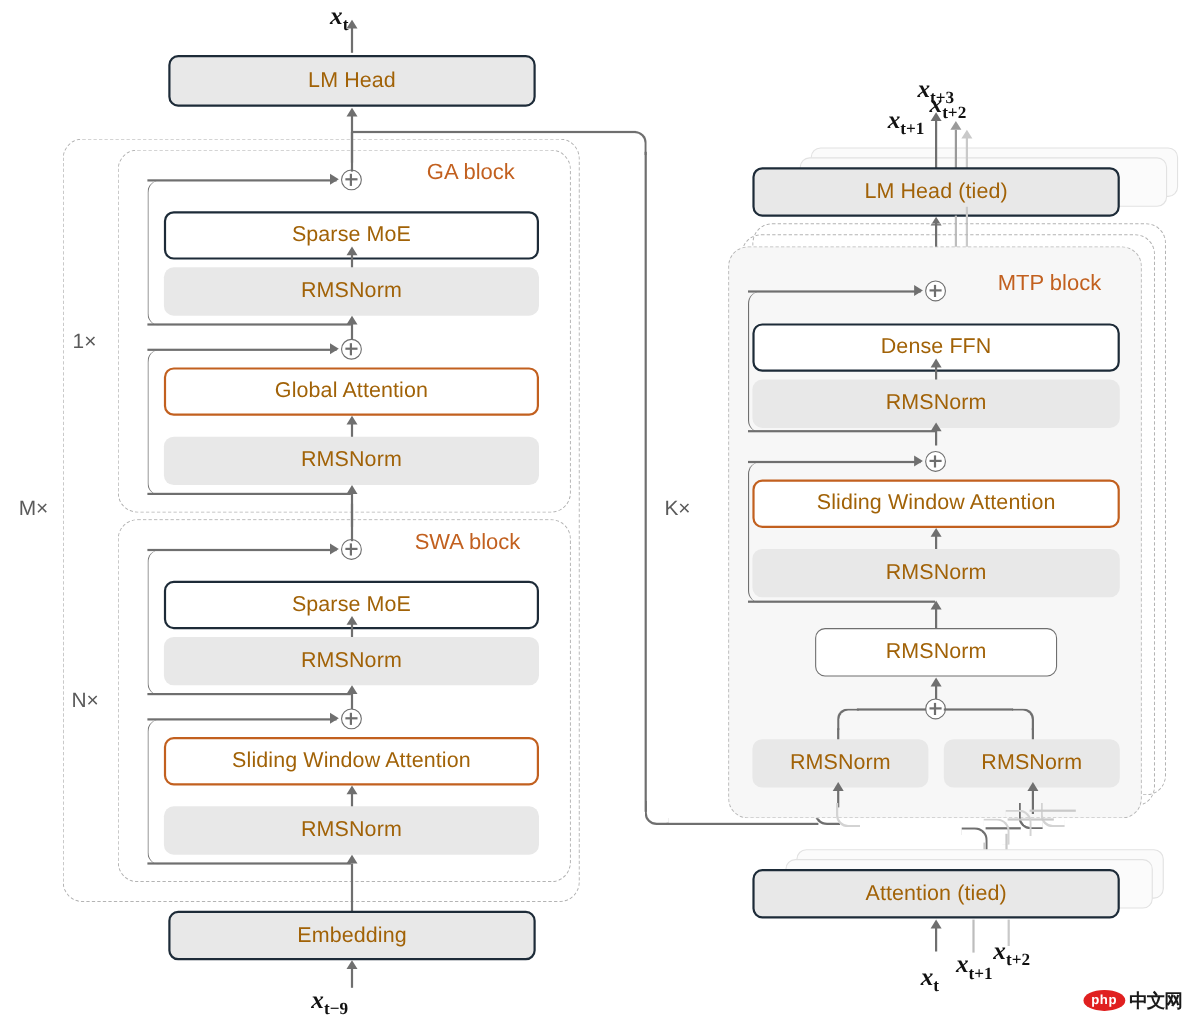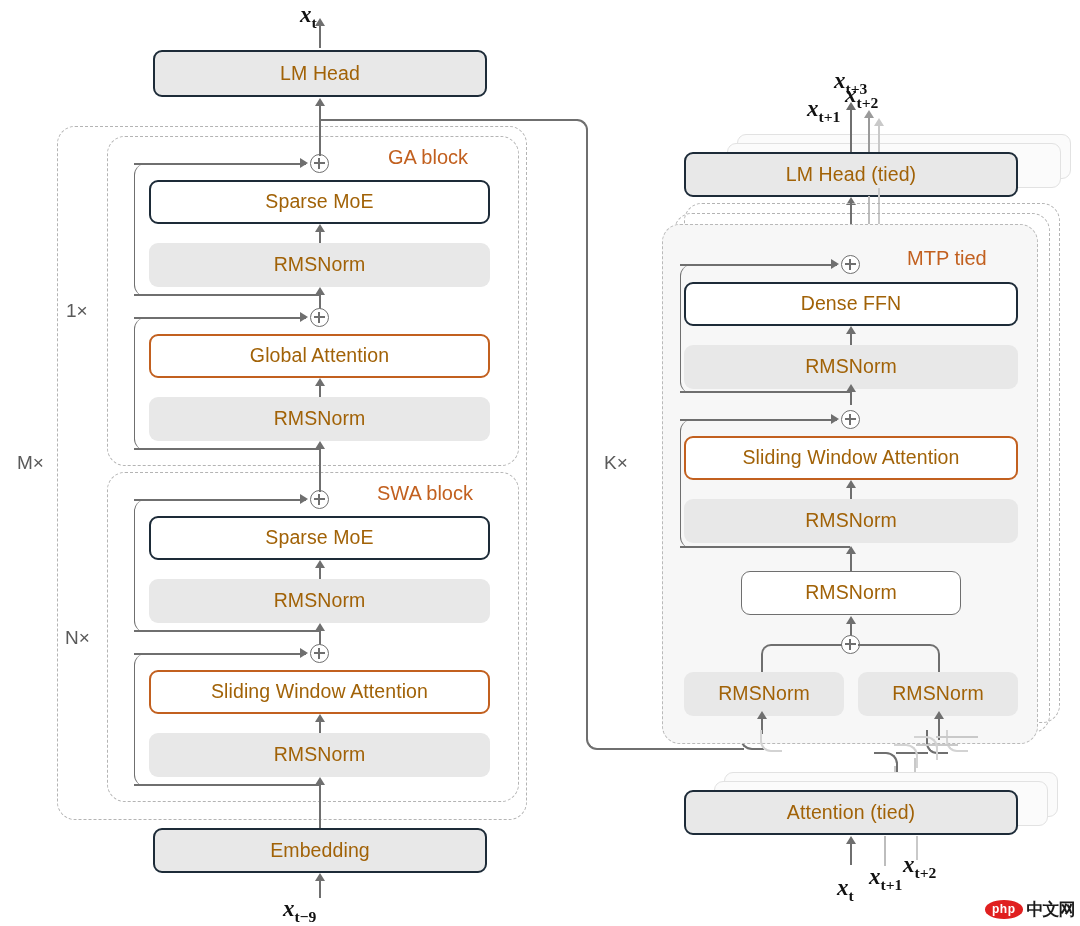--- a/index.html
+++ b/index.html
@@ -3,21 +3,21 @@
 <meta charset="utf-8">
 <style>
   html,body{margin:0;padding:0;background:#ffffff;}
   body{font-family:"Liberation Sans","DejaVu Sans",sans-serif;}
   #canvas{position:relative;width:1080px;height:926px;background:#fff;overflow:hidden;}
 
   
   .node{position:absolute;box-sizing:border-box;display:flex;align-items:center;
         justify-content:center;border-radius:9px;font-size:19.5px;color:#a16207;
         letter-spacing:.1px;line-height:1;}
-  .node.dark{border:2.2px solid #1d2b38;background:#ffffff;}
+  .node.dark{border:2.2px solid #1d2b38;background:#ffffff;margin-top:12px;}
   .node.darkfill{border:2.2px solid #1d2b38;background:#e8e8e8;}
   .node.norm{border:none;background:#e8e8e8;}
   .node.orange{border:2.2px solid #c2601f;background:#ffffff;}
   .node.plain{border:1.6px solid #6f6f6f;background:#ffffff;}
   .node.ghost{border:1.6px solid #e2e2e2;background:#fbfbfb;border-radius:9px;}
 
   
   .resid{position:absolute;box-sizing:border-box;border:1.7px solid #6f6f6f;
          border-radius:11px;background:transparent;}
 
@@ -207,21 +207,21 @@
   </div>
   <div class="vline" style="left:850px;top:204px;height:56px;"></div>
   <div class="arrow" style="left:845.5px;top:197px;"></div>
   <div class="vline pale" style="left:878px;top:188px;height:62px;"></div>
   <div class="vline" style="left:868px;top:196px;height:52px;background:#bdbdbd;"></div>
 
   <div class="dashbox" style="left:684px;top:203px;width:376px;height:520px;"></div>
   <div class="dashbox" style="left:674px;top:213px;width:376px;height:520px;"></div>
 
   <div class="dashbox filled" style="left:662px;top:224px;width:376px;height:520px;"></div>
-  <div class="blocklabel" style="left:907px;top:247px;">MTP tied</div>
+  <div class="blocklabel" style="left:907px;top:247px;">MTP block</div>
   <div class="repeat" style="left:604px;top:452px;">K×</div>
 
   <div class="resid" style="left:680px;top:265px;width:340px;height:128px;border-top:none;border-right:none;border-bottom:none;"></div>
   <div class="hline" style="left:680px;top:264px;width:157px;"></div>
   <div class="hline" style="left:680px;top:391px;width:170px;"></div>
   <div class="arrow right" style="left:831px;top:259px;"></div>
   <div class="plus" style="left:841px;top:255px;"></div>
 
   <div class="node dark" style="left:684px;top:282px;width:334px;height:44px;">
     <span>Dense FFN</span>

